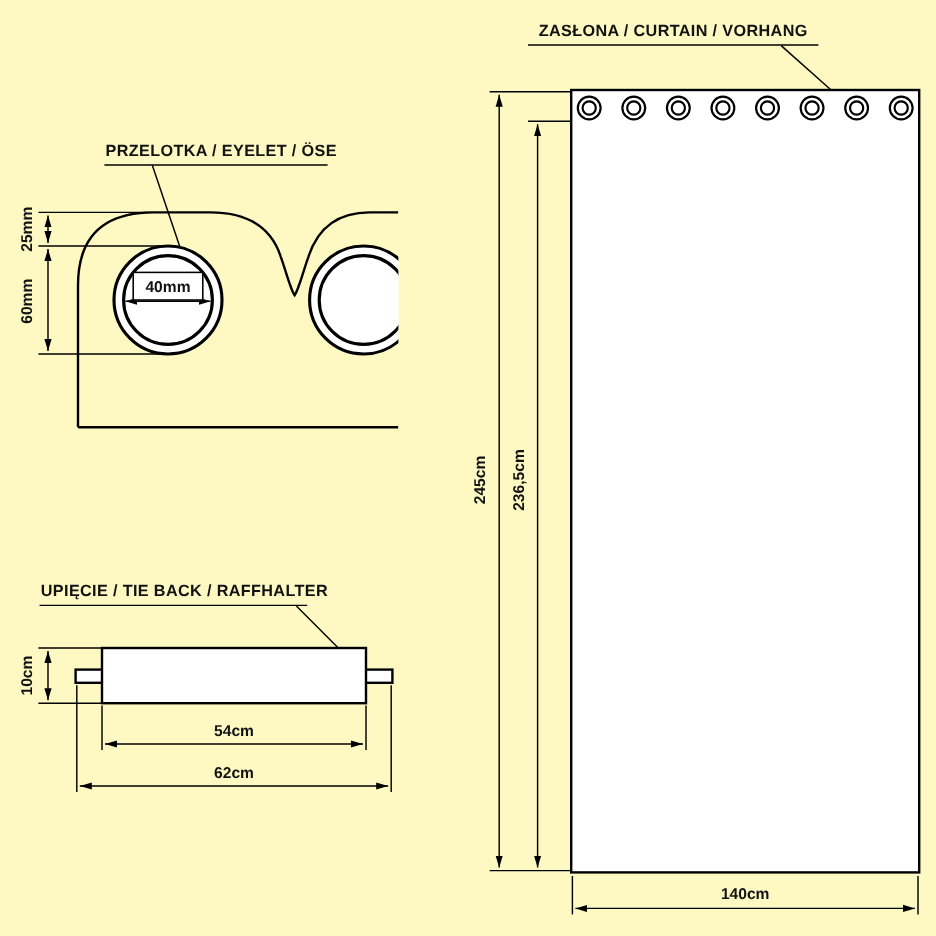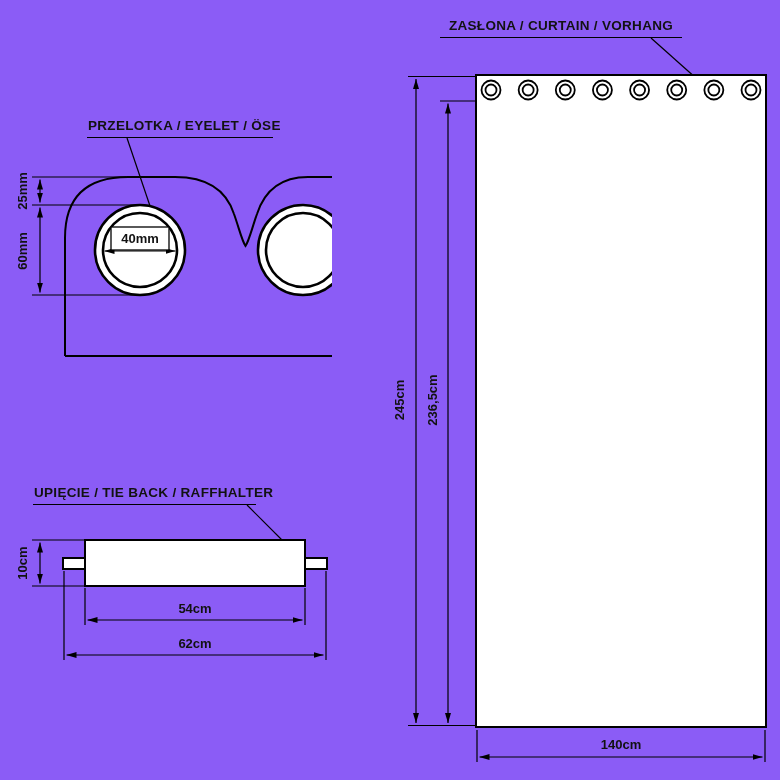--- a/index.html
+++ b/index.html
@@ -1,16 +1,16 @@
 <!DOCTYPE html>
 <html><head>
 <meta charset="utf-8">
 <style>
   html,body{margin:0;padding:0;background:#fff;}
-  .stage{width:780px;height:780px;position:relative;background:#8b5cf6;overflow:hidden;
+  .stage{width:780px;height:780px;position:relative;background:#fef9c3;overflow:hidden;
          font-family:"Liberation Sans",sans-serif;}
   svg{display:block;}
   .lbl{font-family:"Liberation Sans",sans-serif;font-size:13.5px;font-weight:700;
        fill:#121212;letter-spacing:0.3px;}
   .dim-text{font-family:"Liberation Sans",sans-serif;font-size:13px;font-weight:700;fill:#121212;}
   .fabric{fill:none;stroke:#000;stroke-width:2;}
   .shape{fill:#fff;stroke:#000;stroke-width:2;}
   .shape-line{fill:none;stroke:#000;stroke-width:2;}
   .ring{fill:#fff;stroke:#000;stroke-width:2.6;}
   .eyelet-outer{fill:#fff;stroke:#000;stroke-width:1.8;}

